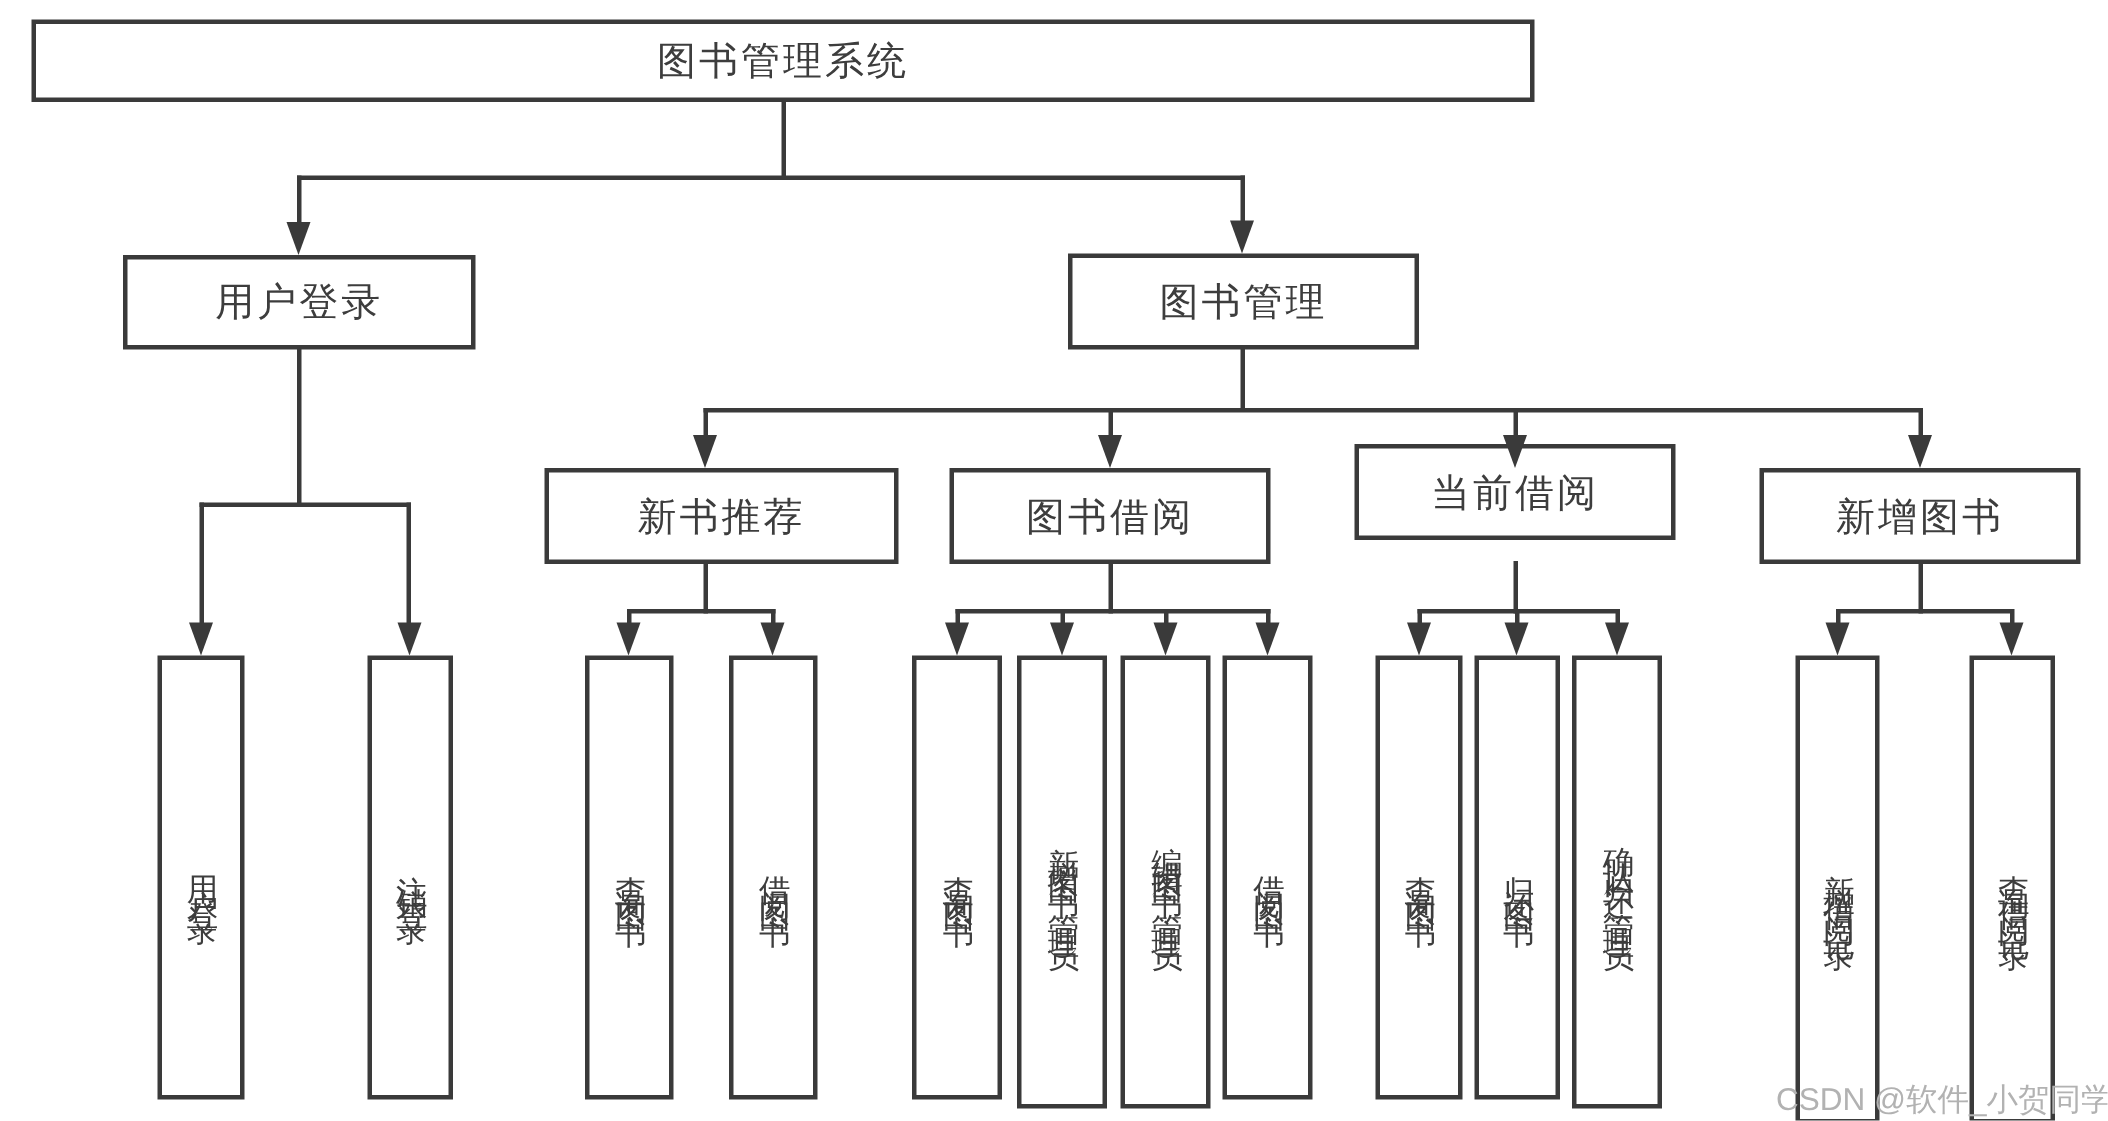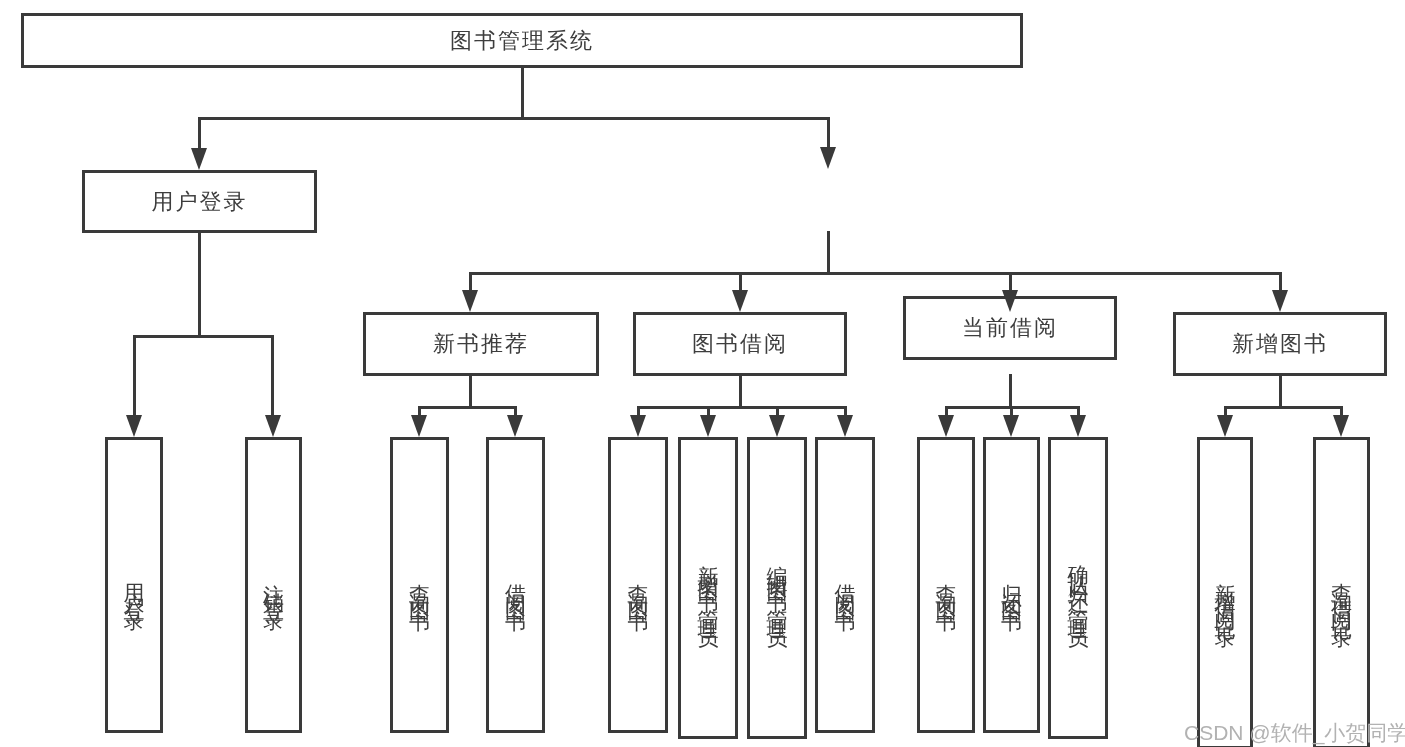--- a/index.html
+++ b/index.html
@@ -11,21 +11,21 @@
     font-family:"Liberation Sans", sans-serif;
   }
   .canvas{
     position:relative;width:1405px;height:747px;overflow:hidden;background:var(--background);
   }
   .box{
     position:absolute;box-sizing:border-box;border:3px solid var(--line);
     background:#fff;color:var(--text);
     display:flex;align-items:center;justify-content:center;
   }
-  .hbox{font-size:22px;letter-spacing:2px;white-space:nowrap;}
+  .hbox{font-size:26px;letter-spacing:2px;white-space:nowrap;}
   .vtext{
     writing-mode:vertical-rl;text-orientation:mixed;
     font-size:21px;letter-spacing:9px;color:var(--text);
   }
   .hline{position:absolute;height:3px;background:var(--line);}
   .vline{position:absolute;width:3px;background:var(--line);}
   .arrow{
     position:absolute;width:0;height:0;
     border-left:8px solid transparent;border-right:8px solid transparent;
     border-top:22px solid var(--line);
@@ -36,20 +36,21 @@
   }
 </style>
 </head>
 <body>
 
 <div class="canvas">
 
   <div class="box hbox" style="left:21px;top:13px;width:1002px;height:55px">图书管理系统</div>
 
   <div class="box hbox" style="left:82px;top:170px;width:235px;height:63px">用户登录</div>
+  <div class="box hbox" style="left:712px;top:169px;width:234px;height:64px">图书管理</div>
 
   <div class="box hbox" style="left:363px;top:312px;width:236px;height:64px">新书推荐</div>
   <div class="box hbox" style="left:633px;top:312px;width:214px;height:64px">图书借阅</div>
   <div class="box hbox" style="left:903px;top:296px;width:214px;height:64px">当前借阅</div>
   <div class="box hbox" style="left:1173px;top:312px;width:214px;height:64px">新增图书</div>
 
   <div class="box" style="left:105px;top:437px;width:58px;height:296px">
     <span class="vtext">用户登录</span>
   </div>
   <div class="box" style="left:245px;top:437px;width:57px;height:296px">

